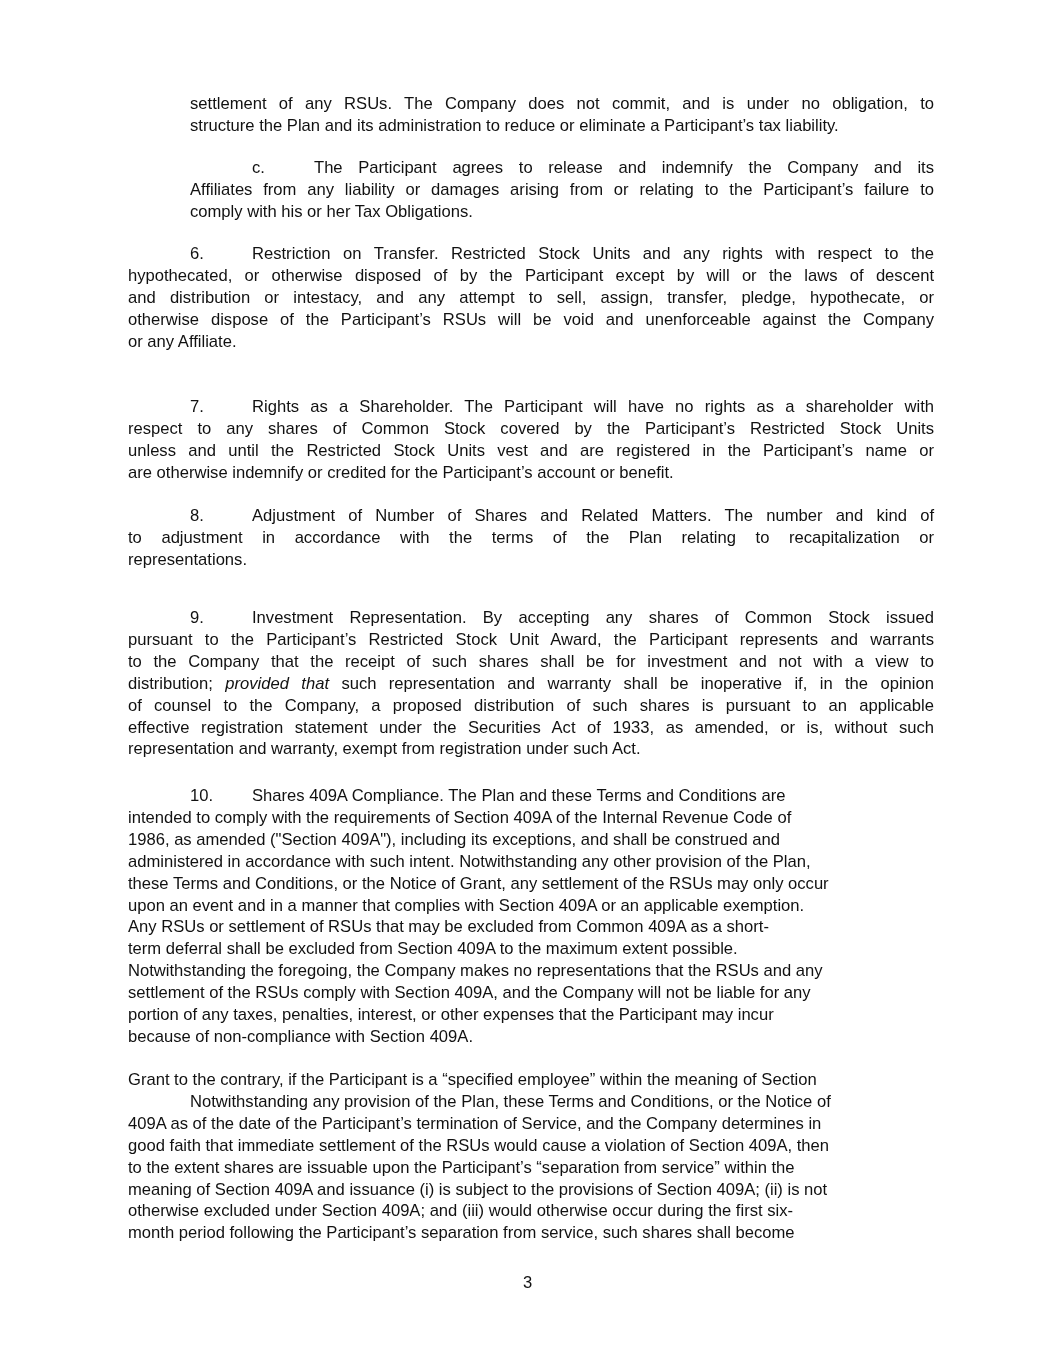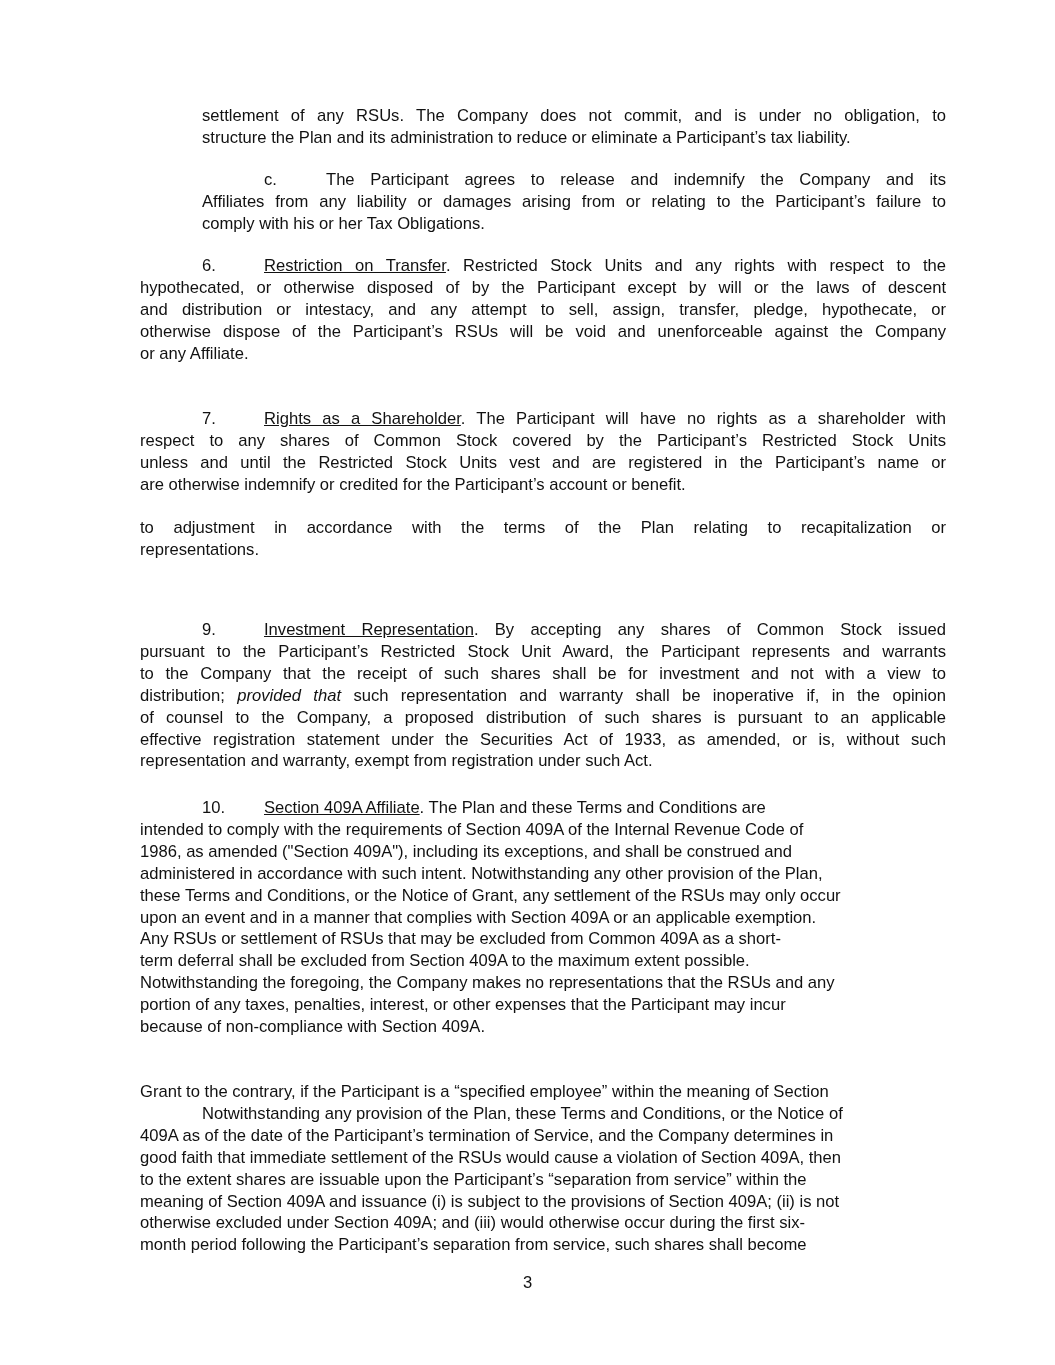--- a/index.html
+++ b/index.html
@@ -6,24 +6,24 @@
   body {
     width: 1055px; height: 1365px; position: relative; overflow: hidden;
     font-family: "Liberation Sans", sans-serif;
     color: #111111;
   }
   .page { position: absolute; left: 0; top: 0; width: 1055px; height: 1365px; }
   .para {
     position: absolute;
     font-size: 16.6px;
     line-height: 21.9px;
-    margin: 16px;
+    margin: 4px;
   }
   .left { text-align: left; }
-  .ul { text-decoration: underline; }
+  .ul { }
   .it { font-style: italic; }
   .line { display: block; white-space: nowrap; }
   .jline { display: block; text-align: justify; text-align-last: justify; white-space: normal; }
   .lastline { display: block; white-space: nowrap; }
   .page-number {
     position: absolute; top: 1273px; left: 0; width: 1055px; text-align: center;
     font-size: 16.6px;
   }
 </style>
 </head>
@@ -51,44 +51,46 @@
   </div>
 
   <div class="para" style="left:124px; top:392px; width:806px;">
     <span class="jline"><span style="display:inline-block; width:62px; margin-left:62px;">7.</span><span class="ul">Rights as a Shareholder</span><span>.  The Participant will have no rights as a shareholder with</span></span>
     <span class="jline">respect to any shares of Common Stock covered by the Participant’s Restricted Stock Units</span>
     <span class="jline">unless and until the Restricted Stock Units vest and are registered in the Participant’s name or</span>
     <span class="lastline">are otherwise indemnify or credited for the Participant’s account or benefit.</span>
   </div>
 
   <div class="para" style="left:124px; top:501px; width:806px;">
+    <span class="jline"><span style="display:inline-block; width:62px; margin-left:62px;">8.</span><span class="ul">Adjustment of Number of Shares and Related Matters</span><span>.  The number and kind of</span></span>
     <span class="jline">to adjustment in accordance with the terms of the Plan relating to recapitalization or</span>
     <span class="lastline">representations.</span>
   </div>
 
   <div class="para" style="left:124px; top:603px; width:806px;">
     <span class="jline"><span style="display:inline-block; width:62px; margin-left:62px;">9.</span><span class="ul">Investment Representation</span><span>.  By accepting any shares of Common Stock issued</span></span>
     <span class="jline">pursuant to the Participant’s Restricted Stock Unit Award, the Participant represents and warrants</span>
     <span class="jline">to the Company that the receipt of such shares shall be for investment and not with a view to</span>
     <span class="jline"><span>distribution; </span><span class="it">provided that</span><span> such representation and warranty shall be inoperative if, in the opinion</span></span>
     <span class="jline">of counsel to the Company, a proposed distribution of such shares is pursuant to an applicable</span>
     <span class="jline">effective registration statement under the Securities Act of 1933, as amended, or is, without such</span>
     <span class="lastline">representation and warranty, exempt from registration under such Act.</span>
   </div>
 
   <div class="para left" style="left:124px; top:781px; width:810px;">
-    <span class="line"><span style="display:inline-block; width:62px; margin-left:62px;">10.</span><span class="ul">Section 409A Affiliate</span><span>.  The Plan and these Terms and Conditions are</span></span>
+    <span class="line"><span style="display:inline-block; width:62px; margin-left:62px;">10.</span><span class="ul">Shares 409A Compliance</span><span>.  The Plan and these Terms and Conditions are</span></span>
     <span class="line">intended to comply with the requirements of Section 409A of the Internal Revenue Code of</span>
     <span class="line">1986, as amended ("Section 409A"), including its exceptions, and shall be construed and</span>
     <span class="line">administered in accordance with such intent.  Notwithstanding any other provision of the Plan,</span>
     <span class="line">these Terms and Conditions, or the Notice of Grant, any settlement of the RSUs may only occur</span>
     <span class="line">upon an event and in a manner that complies with Section 409A or an applicable exemption.</span>
     <span class="line">Any RSUs or settlement of RSUs that may be excluded from Common 409A as a short-</span>
     <span class="line">term deferral shall be excluded from Section 409A to the maximum extent possible.</span>
     <span class="line">Notwithstanding the foregoing, the Company makes no representations that the RSUs and any</span>
+    <span class="line">settlement of the RSUs comply with Section 409A, and the Company will not be liable for any</span>
     <span class="line">portion of any taxes, penalties, interest, or other expenses that the Participant may incur</span>
     <span class="line">because of non-compliance with Section 409A.</span>
   </div>
 
   <div class="para left" style="left:124px; top:1065px; width:810px;">
     <span class="line">Grant to the contrary, if the Participant is a “specified employee” within the meaning of Section</span>
     <span class="line"><span style="display:inline-block; width:62px;"></span><span>Notwithstanding any provision of the Plan, these Terms and Conditions, or the Notice of</span></span>
     <span class="line">409A as of the date of the Participant’s termination of Service, and the Company determines in</span>
     <span class="line">good faith that immediate settlement of the RSUs would cause a violation of Section 409A, then</span>
     <span class="line">to the extent shares are issuable upon the Participant’s “separation from service” within the</span>

